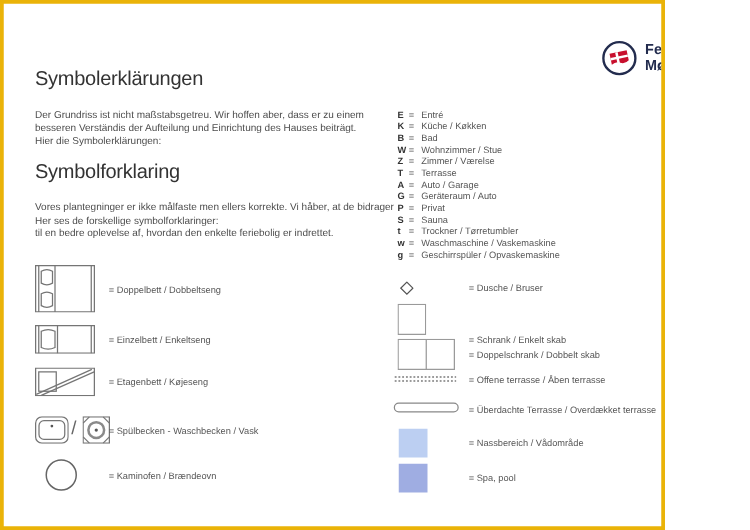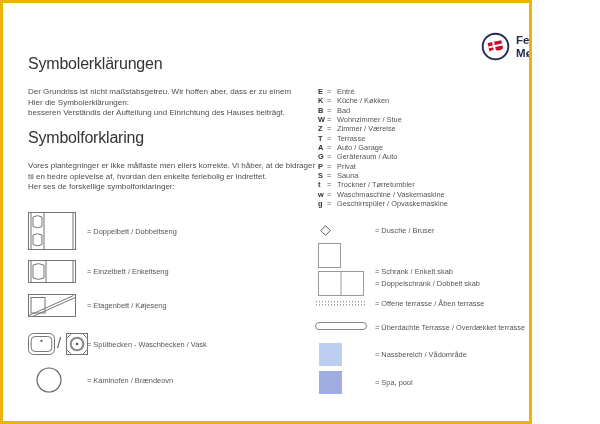--- a/index.html
+++ b/index.html
@@ -67,29 +67,29 @@
     </svg>
     <div class="logo-text">
       <div>Feriepartner</div>
       <div>Møn-Stevns</div>
     </div>
   </div>
 
   <h1 class="title t-de">Symbolerklärungen</h1>
   <div class="para p-de">
     <div>Der Grundriss ist nicht maßstabsgetreu. Wir hoffen aber, dass er zu einem</div>
+    <div>besseren Verständis der Aufteilung und Einrichtung des Hauses beiträgt.</div>
     <div>Hier die Symbolerklärungen:</div>
-    <div>besseren Verständis der Aufteilung und Einrichtung des Hauses beiträgt.</div>
   </div>
 
   <h1 class="title t-da">Symbolforklaring</h1>
   <div class="para p-da">
     <div>Vores plantegninger er ikke målfaste men ellers korrekte. Vi håber, at de bidrager</div>
+    <div>Her ses de forskellige symbolforklaringer:</div>
     <div>til en bedre oplevelse af, hvordan den enkelte feriebolig er indrettet.</div>
-    <div>Her ses de forskellige symbolforklaringer:</div>
   </div>
 
   <div class="codes">
     <div class="code-row">
         <span class="code">E</span>
         <span class="ceq">=</span>
         <span>Entré</span>
       </div>
     <div class="code-row">
         <span class="code">K</span>

